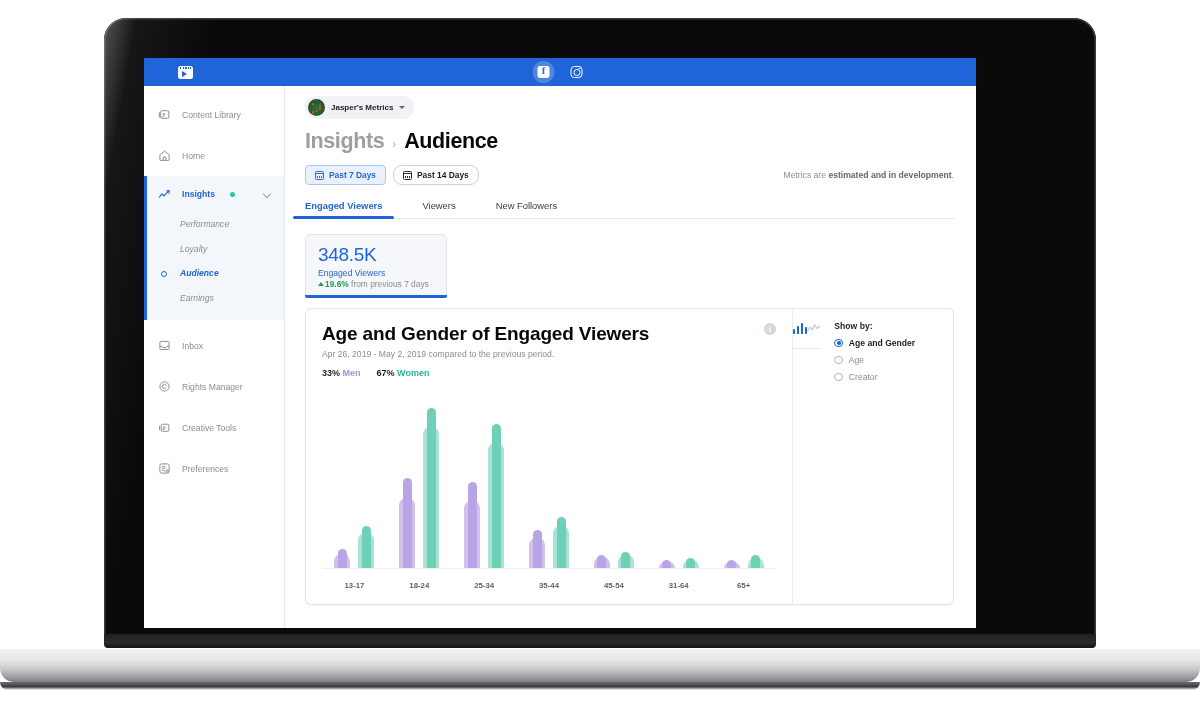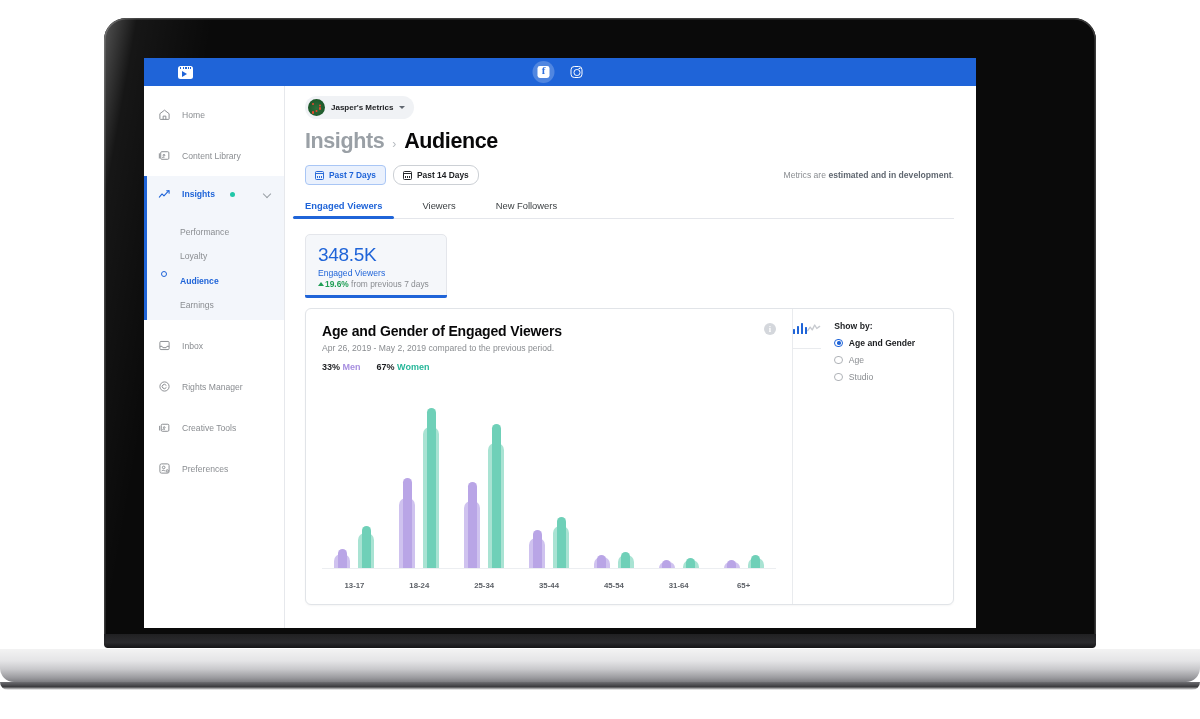--- a/index.html
+++ b/index.html
@@ -132,22 +132,22 @@
   .insights-group { background: #f3f6fb; position: relative; }
   .insights-group::before {
     content: ""; position: absolute; left: 0; top: 0; bottom: 0; width: 2.5px; background: #1f64d8;
   }
   .nav-item.insights { color: #1f64d8; font-weight: bold; height: 36px; }
   .green-dot { width: 5px; height: 5px; border-radius: 50%; background: #21c7a8; margin-left: 4px; }
   .chev { position: absolute; right: 14px; top: 15px; width: 6px; height: 6px;
           border-right: 1.3px solid #9aa0a6; border-bottom: 1.3px solid #9aa0a6;
           transform: rotate(45deg); }
   .subnav { padding-bottom: 10px; }
-  .sub-item { display: flex; align-items: flex-end; height: 24.5px; padding-left: 36px;
-              color: #8a8d91; font-size: 8.6px; cursor: pointer; position: relative; }
+  .sub-item { display: flex; align-items: center; height: 24.5px; padding-left: 36px;
+              color: #8a8d91; font-size: 8.6px; cursor: pointer; position: relative; font-style: italic; }
   .sub-item.active { color: #1f64d8; font-weight: bold; }
   .sub-item.active::before {
     content: ""; position: absolute; left: 17px; top: 9.5px;
     width: 4px; height: 4px; border-radius: 50%; border: 1.4px solid #1f64d8;
   }
   .divider-pad { height: 5px; }
 
   
   .main { flex: 1; background: #fff; padding: 10px 22px 0 20px; overflow: hidden; position: relative; }
 
@@ -227,21 +227,21 @@
     border-bottom: 4px solid #1f9e55; vertical-align: 1px;
   }
 
   
   .card {
     margin-top: 10px; display: flex;
     border: 1px solid #e1e4e8; border-radius: 6px; background: #fff;
     height: 297px; box-shadow: 0 1px 2px rgba(0,0,0,.04);
   }
   .card-left { flex: 1; padding: 14px 16px 0 16px; position: relative; }
-  .card-title { font-size: 14px; font-weight: bold; color: #080809; letter-spacing: -.15px; }
+  .card-title { font-size: 19px; font-weight: bold; color: #080809; letter-spacing: -.15px; }
   .card-sub { margin-top: 4px; font-size: 8.6px; color: #8a8d91; }
   .legend { margin-top: 9px; display: flex; gap: 16px; font-size: 9px; }
   .legend b { color: #1c1e21; font-weight: bold; }
   .legend .men { color: #a78fe0; font-weight: bold; }
   .legend .women { color: #27b79a; font-weight: bold; }
   .info-ico {
     position: absolute; right: 16px; top: 14px;
     width: 12px; height: 12px; border-radius: 50%; background: #d4d7dc;
     color: #fff; font-size: 8.5px; font-weight: bold; line-height: 12px;
     text-align: center; font-family: "Liberation Serif", serif; cursor: pointer;
@@ -322,38 +322,38 @@
         </div>
       </div>
     </div>
 
     <div class="app">
 
       <div class="sidebar">
 
         <div class="nav-item">
           <span class="nav-ico">
-            <svg viewBox="0 0 24 24" fill="none" stroke="#8a8d91" stroke-width="1.8" stroke-linejoin="round">
-              <path d="M3.5 10.5 12 4l8.5 6.5V20a1 1 0 0 1-1 1h-15a1 1 0 0 1-1-1z"></path>
-              <path d="M9.5 21v-6h5v6"></path>
-            </svg>
-          </span>
-          <span class="label">Home</span>
-        </div>
-
-        <div class="nav-item">
-          <span class="nav-ico">
             <svg viewBox="0 0 24 24" fill="none" stroke="#8a8d91" stroke-width="1.8">
               <rect x="5" y="5" width="15" height="14" rx="2"></rect>
               <path d="M2.5 8v9.5"></path>
                 <circle cx="11" cy="11.5" r="1.6"></circle>
               <path d="M7.5 16.5c1.3-2.2 3-2.2 4.2 0"></path>
             </svg>
           </span>
           <span class="label">Content Library</span>
+        </div>
+
+        <div class="nav-item">
+          <span class="nav-ico">
+            <svg viewBox="0 0 24 24" fill="none" stroke="#8a8d91" stroke-width="1.8" stroke-linejoin="round">
+              <path d="M3.5 10.5 12 4l8.5 6.5V20a1 1 0 0 1-1 1h-15a1 1 0 0 1-1-1z"></path>
+              <path d="M9.5 21v-6h5v6"></path>
+            </svg>
+          </span>
+          <span class="label">Home</span>
         </div>
 
         <div class="insights-group">
           <div class="nav-item insights">
             <span class="nav-ico">
               <svg viewBox="0 0 24 24" fill="none" stroke="#1f64d8" stroke-width="2" stroke-linecap="round" stroke-linejoin="round">
                 <path d="M2.5 17l5-6 3.5 3.5L20 5"></path>
                   <path d="M16 5h4.5v4.5"></path>
               </svg>
             </span>
@@ -599,21 +599,21 @@
               <div class="radio-row sel">
                 <span class="radio"></span>
                 <span>Age and Gender</span>
               </div>
               <div class="radio-row">
                 <span class="radio"></span>
                 <span>Age</span>
               </div>
               <div class="radio-row">
                 <span class="radio"></span>
-                <span>Studio</span>
+                <span>Creator</span>
               </div>
             </div>
           </div>
         </div>
 
       </div>
     </div>
   </div>
 
   <div class="lid-bottom-strip"></div>

